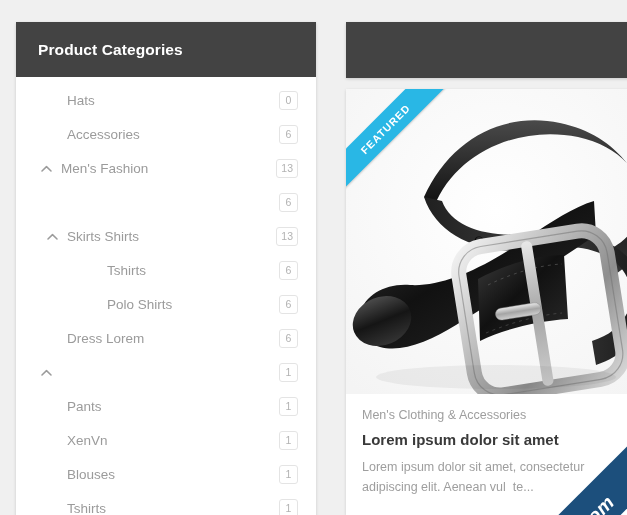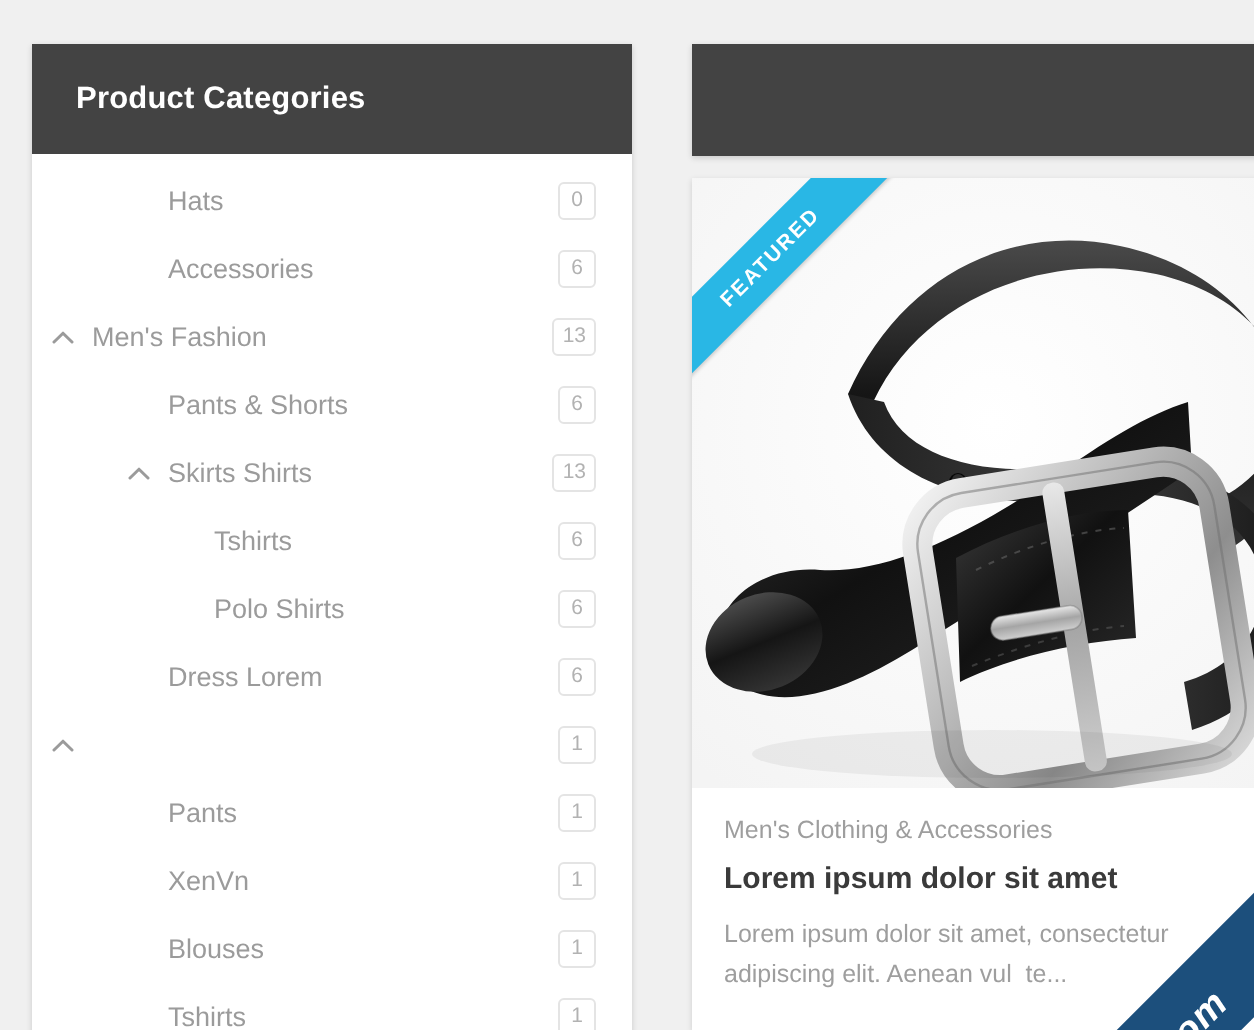--- a/index.html
+++ b/index.html
@@ -83,22 +83,22 @@
     border: 1px solid #e4e4e4;
     border-radius: 3px;
     color: #b2b2b2;
     font-size: 10.5px;
     line-height: 17px;
     text-align: center;
     background: #fff;
   }
 
   
-  .lvl0 { padding-left: 7px; }
-  .lvl1 { padding-left: 28px; margin-left: 17px; }
+  .lvl0 { padding-left: 22px; }
+  .lvl1 { padding-left: 28px; }
   .lvl2 { padding-left: 68px; }
 
   
   .right-col {
     position: absolute;
     left: 346px;
     top: 22px;
     width: 300px;
   }
 
@@ -242,21 +242,20 @@
           <span class="chev">
             <svg width="11" height="7" viewBox="0 0 11 7">
               <path d="M1 6 L5.5 1.6 L10 6" stroke="#9b9b9b" stroke-width="1.5" fill="none" stroke-linecap="round" stroke-linejoin="round"></path>
             </svg>
           </span>
           <span class="cat-label">Men's Fashion</span>
           <span class="cat-badge">13</span>
         </div>
         <div class="cat-item lvl1">
           <span class="chev-spacer"></span>
-          <span class="cat-label">Pants &amp; Shorts</span>
           <span class="cat-badge">6</span>
         </div>
         <div class="cat-item lvl1">
           <span class="chev">
             <svg width="11" height="7" viewBox="0 0 11 7">
               <path d="M1 6 L5.5 1.6 L10 6" stroke="#9b9b9b" stroke-width="1.5" fill="none" stroke-linecap="round" stroke-linejoin="round"></path>
             </svg>
           </span>
           <span class="cat-label">Skirts Shirts</span>
           <span class="cat-badge">13</span>

